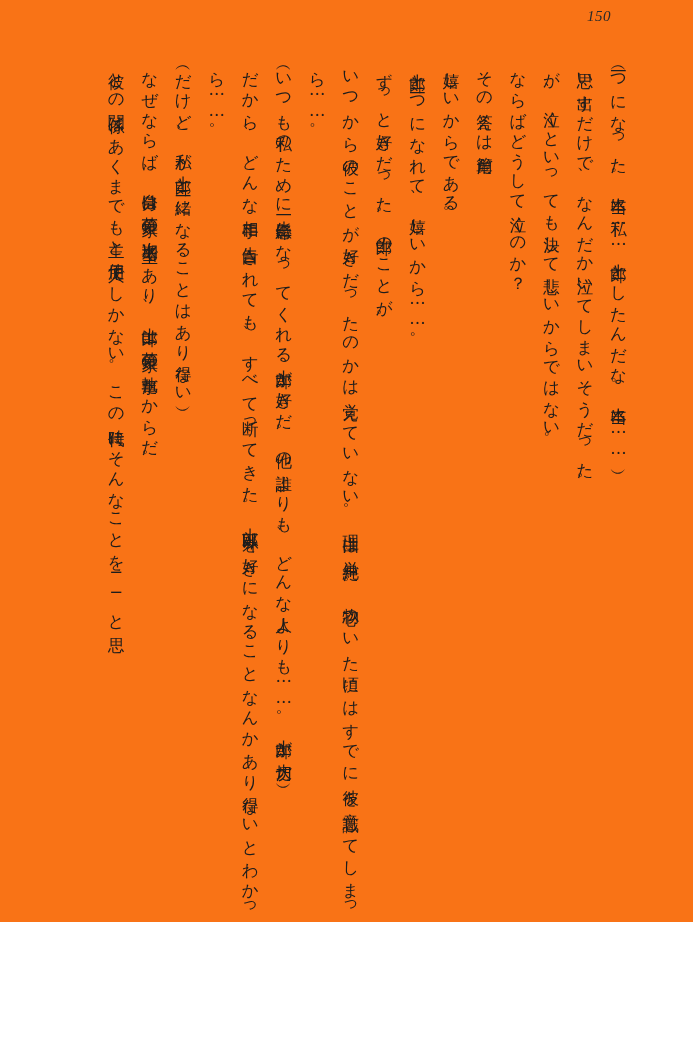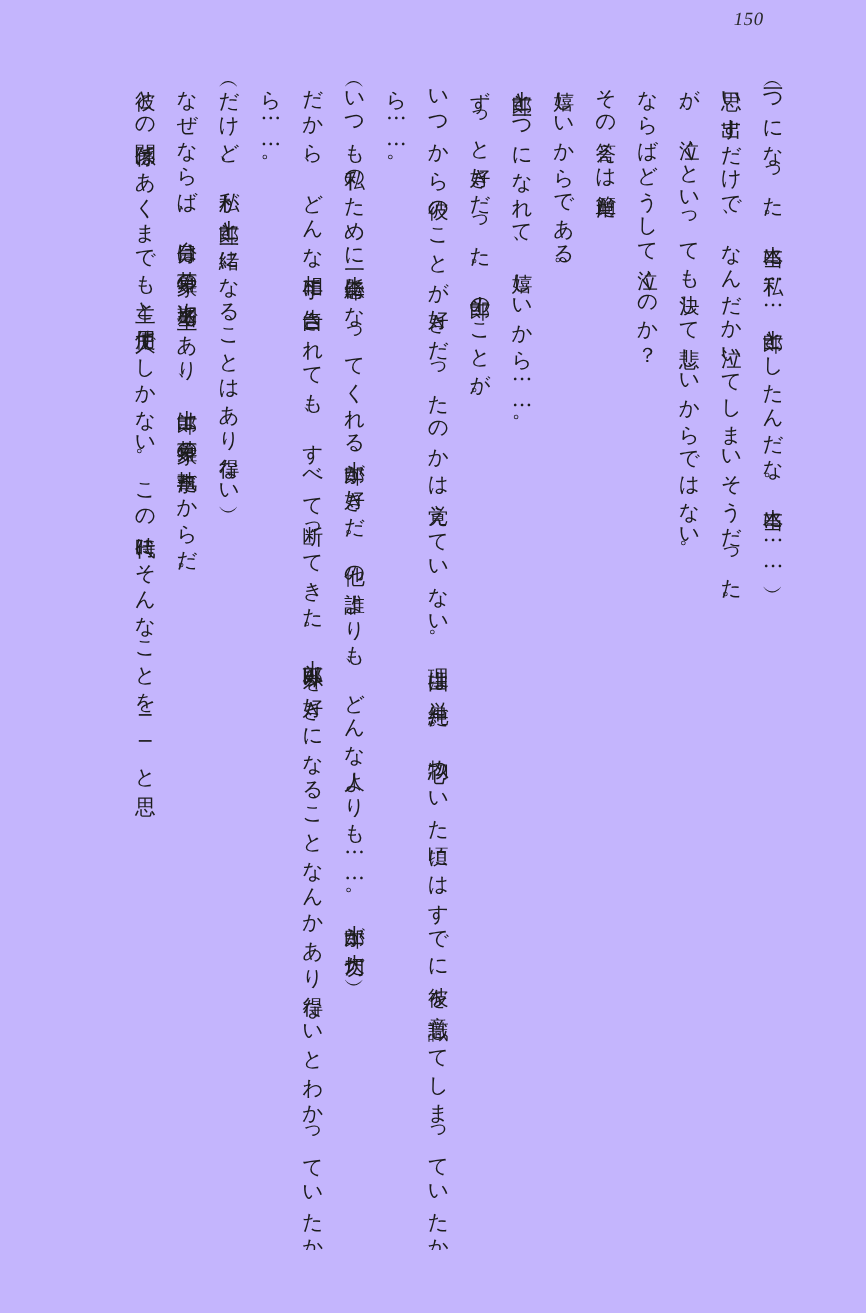--- a/index.html
+++ b/index.html
@@ -7,22 +7,22 @@
     padding: 0;
     background: #ffffff;
   }
   body {
     font-family: "Liberation Serif", "DejaVu Serif", serif;
     color: #1a1a1a;
   }
   .page {
     position: relative;
     width: 693px;
-    height: 1050px;
-    background: #c4b5fd;
+    height: 922px;
+    background: #f97316;
     overflow: hidden;
     box-sizing: border-box;
   }
   .page-number {
     position: absolute;
     top: 8px;
     right: 82px;
     font-family: "Liberation Serif", "DejaVu Serif", serif;
     font-style: italic;
     font-size: 15px;

